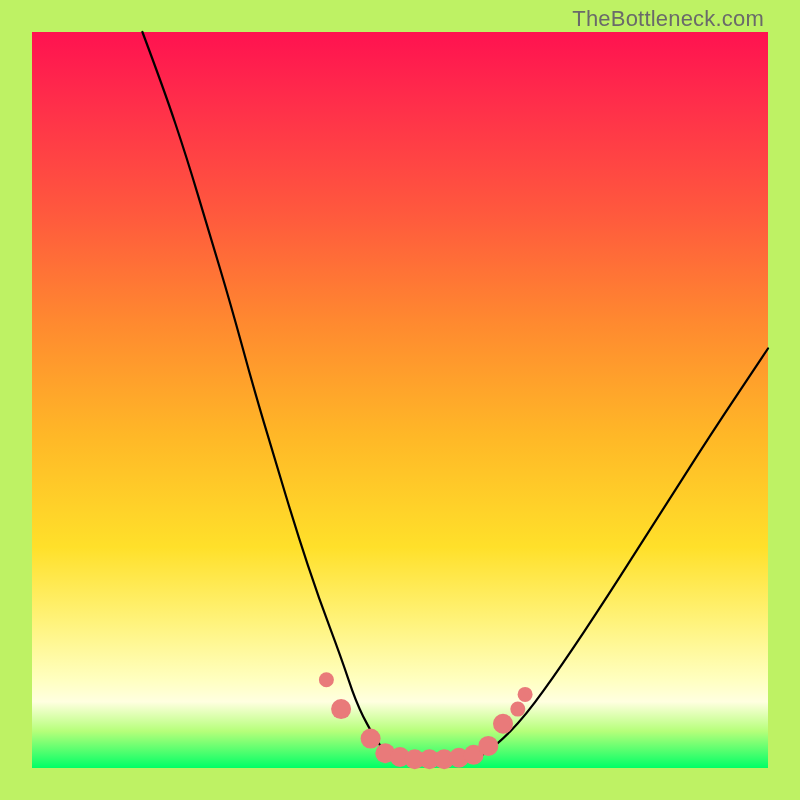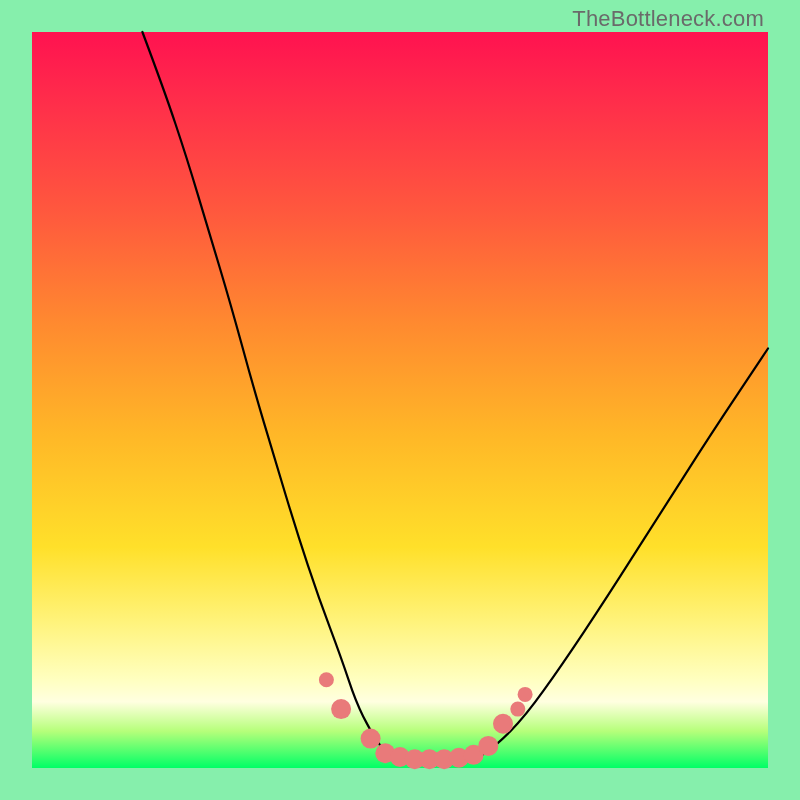--- a/index.html
+++ b/index.html
@@ -10,21 +10,21 @@
     overflow: hidden;
     background: #000;
     font-family: Arial, Helvetica, sans-serif;
   }
   .frame {
     position: absolute;
     top: 0;
     left: 0;
     width: 800px;
     height: 800px;
-    background: #86efac;
+    background: #bef264;
   }
   .plot {
     position: absolute;
     top: 32px;
     left: 32px;
     width: 736px;
     height: 736px;
     
     background: linear-gradient(
       to bottom,

